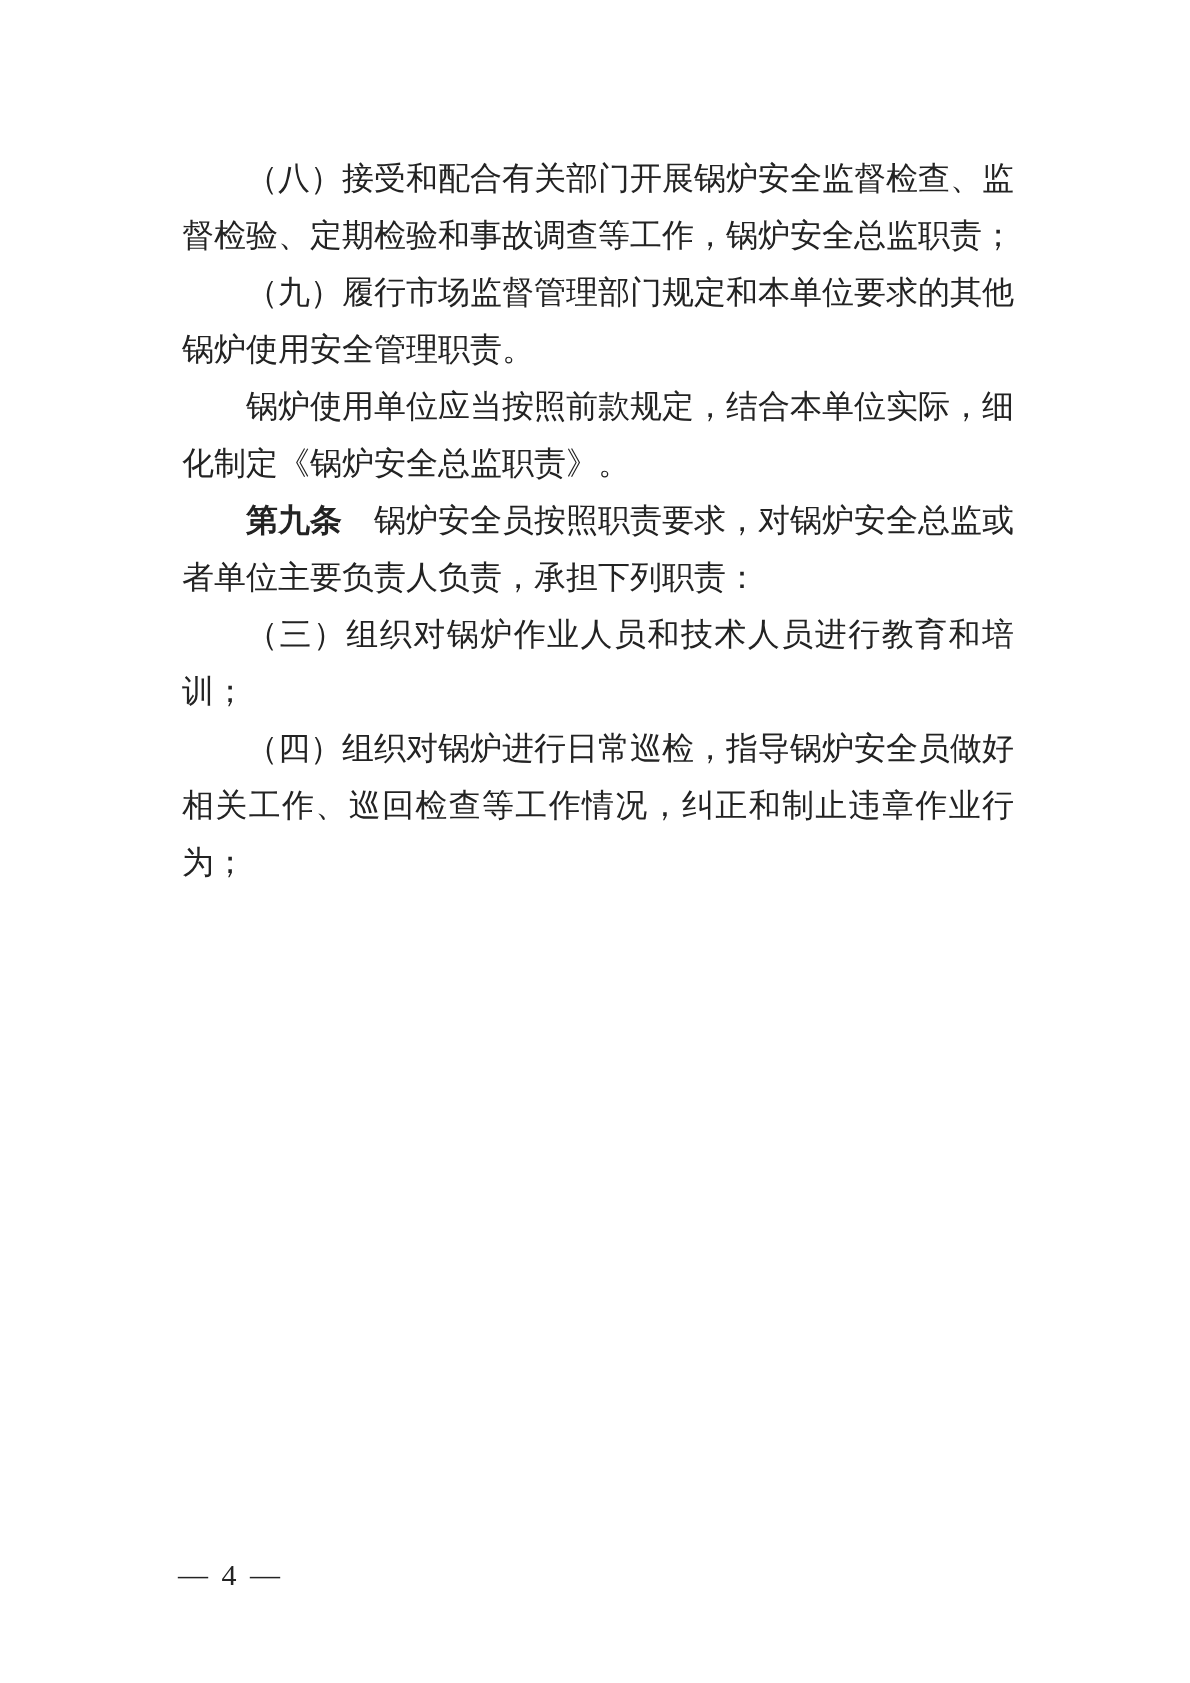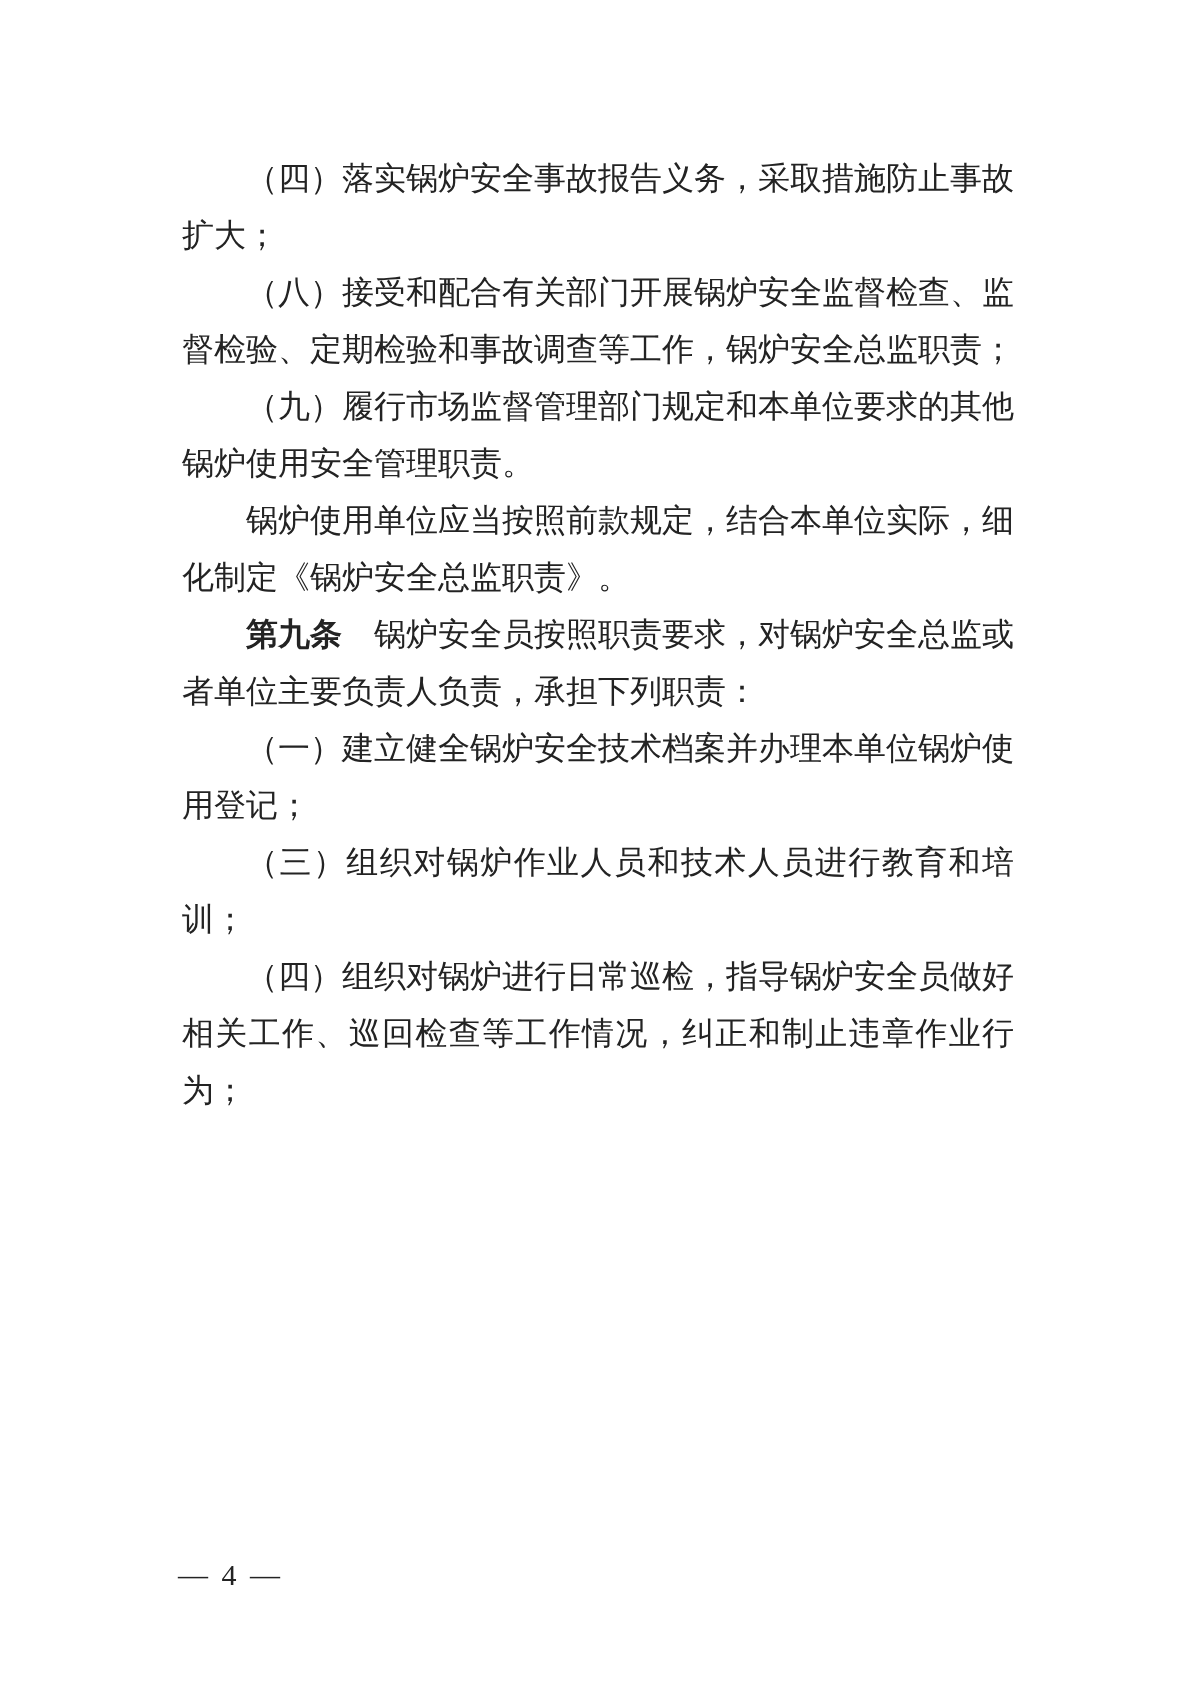--- a/index.html
+++ b/index.html
@@ -45,25 +45,23 @@
     letter-spacing: 3px;
     color: #232323;
     white-space: pre;
   }
 </style>
 </head>
 <body>
 
 <div class="page">
   <div class="content">
-    <p>（四）落实锅炉安全事故报告义务，采取措施防止事故扩大；</p>
     <p>（八）接受和配合有关部门开展锅炉安全监督检查、监督检验、定期检验和事故调查等工作，锅炉安全总监职责；</p>
     <p>（九）履行市场监督管理部门规定和本单位要求的其他锅炉使用安全管理职责。</p>
     <p>锅炉使用单位应当按照前款规定，结合本单位实际，细化制定《锅炉安全总监职责》。</p>
     <p>
       <span class="article-no">第九条</span><span>锅炉安全员按照职责要求，对锅炉安全总监或者单位主要负责人负责，承担下列职责：</span>
     </p>
-    <p>（一）建立健全锅炉安全技术档案并办理本单位锅炉使用登记；</p>
     <p>（三）组织对锅炉作业人员和技术人员进行教育和培训；</p>
     <p>（四）组织对锅炉进行日常巡检，指导锅炉安全员做好相关工作、巡回检查等工作情况，纠正和制止违章作业行为；</p>
   </div>
   <div class="footer">— 4 —</div>
 </div>
 
 </body></html>

